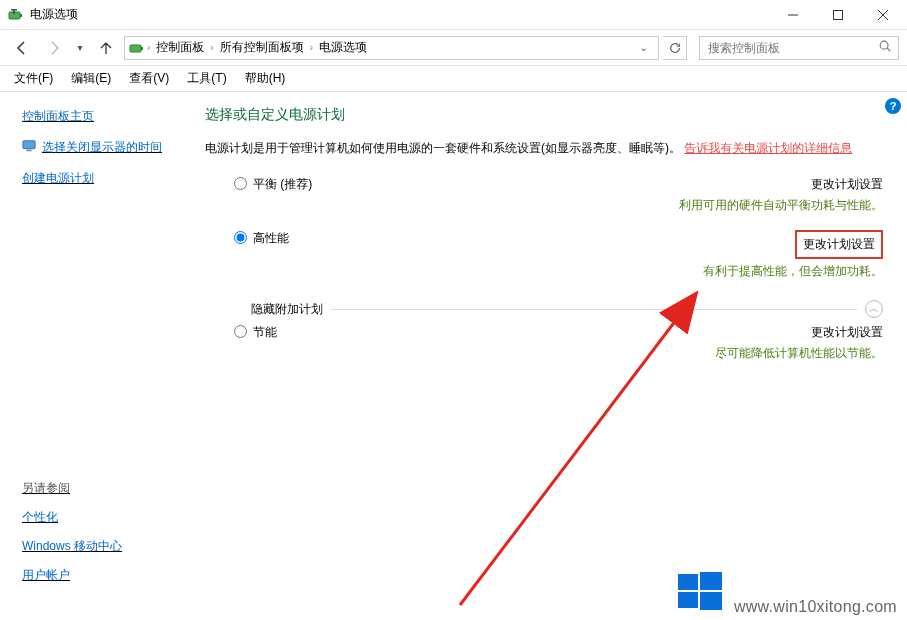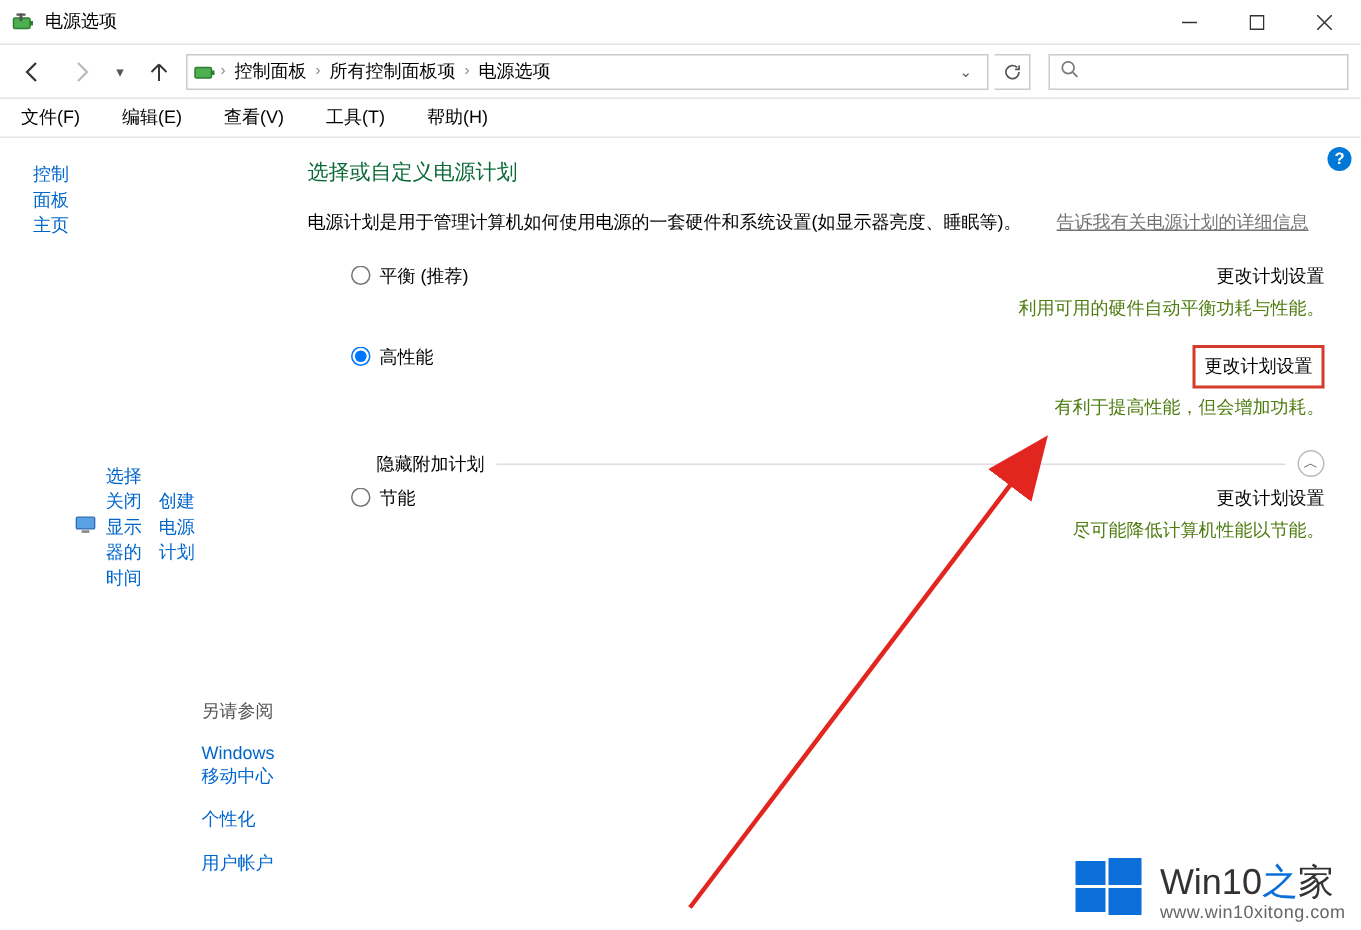--- a/index.html
+++ b/index.html
@@ -82,34 +82,35 @@
     font-family: inherit;
   }
   .search .sicon { color:#555; }
 
   
   .menubar {
     height: 26px;
     display: flex; align-items: center;
     padding: 0 6px;
     border-bottom: 1px solid #e5e5e5;
-    gap: 12px;
+    gap: 2px;
   }
   .menuitem { padding: 3px 8px; }
 
   
   .body {
     display: flex;
     height: calc(620px - 30px - 36px - 26px);
   }
   .sidebar {
     width: 195px;
     padding: 16px 12px 12px 22px;
     display: flex;
-    flex-direction: row;
+    flex-direction: column;
+    text-decoration: underline;
   }
   .sidebar .sidehead { color: #0066cc; margin-bottom: 14px; }
   .sidebar .sidelink { color: #0066cc; margin-bottom: 14px; display:flex; align-items:center; gap:6px;}
   .sidebar .seealso-head { color:#555; margin-bottom: 12px; }
   .sidebar .bottom { margin-top: auto; padding-bottom: 12px;}
   .sidebar .bottom .sidelink { margin-bottom: 12px; }
 
   .content {
     flex: 1;
     padding: 14px 24px 10px 10px;
@@ -117,21 +118,21 @@
   }
   .help-badge {
     position: absolute; top: 6px; right: 6px;
     width: 16px; height: 16px; border-radius: 50%;
     background: #0078d7; color: #fff;
     display:flex; align-items:center; justify-content:center;
     font-size: 11px; font-weight: bold;
   }
   .h1 { color: #0a6a38; font-size: 14px; margin-bottom: 14px; }
   .desc { line-height: 1.7; margin-bottom: 18px; }
-  .link { color: #737373; text-decoration: underline; margin-left: 20px; }
+  .link { color: #ef4444; text-decoration: underline; }
 
   .section-head { margin: 8px 0 10px 0; color:#333;}
   .plan-row {
     display: flex; align-items: flex-start;
     margin: 6px 0 4px 24px;
   }
   .plan-row .radio { margin-top: 1px; margin-right: 6px; }
   .plan-row .plan-name { }
   .plan-row .spacer2 { flex:1; }
   .plan-row .change { color:#000000; white-space: nowrap; margin-left: 37px; }
@@ -158,21 +159,21 @@
   .watermark {
     position: absolute;
     right: 10px; bottom: 4px;
     display: flex; align-items: flex-end; gap: 10px;
     color: #444;
   }
   .wm-logo svg { display:block; }
   .wm-text { display:flex; flex-direction: column; align-items:flex-start; line-height:1.15;}
   .wm-text .big { font-size: 24px; font-weight: 500; color:#333;}
   .wm-text .big .zhi { color:#0b6fd9;}
-  .wm-text .url { font-size: 12px; color:#666; letter-spacing:0.3px;}
+  .wm-text .url { font-size: 16px; color:#666; letter-spacing:0.3px;}
 
   .battery-svg { width:16px; height:16px; }
 </style>
 </head>
 <body>
 
 <div class="titlebar">
   <span class="app-icon">
     <svg class="battery-svg" viewBox="0 0 16 16">
       <rect x="1" y="5" width="11" height="7" rx="1" fill="#4caf50" stroke="#2e7d32"></rect>
@@ -234,20 +235,21 @@
     <span class="flex"></span>
     <span class="dd">⌄</span>
   </div>
   <span class="refreshbtn">
     <svg width="14" height="14" viewBox="0 0 16 16">
         <path d="M13 8a5 5 0 1 1-1.5-3.5M13 3v3h-3" fill="none" stroke="#555" stroke-width="1.3"></path>
       </svg>
   </span>
 
   <div class="search">
+    <input placeholder="搜索控制面板" style="">
     <span class="sicon">
       <svg width="14" height="14" viewBox="0 0 16 16">
           <circle cx="7" cy="7" r="4.5" fill="none" stroke="#777" stroke-width="1.3"></circle>
           <path d="M10.5 10.5 L14 14" stroke="#777" stroke-width="1.3"></path>
         </svg>
     </span>
   </div>
 </div>
 
 <div class="menubar">
@@ -270,24 +272,24 @@
       </span>
       <span>选择关闭显示器的时间</span>
     </div>
     <div class="sidelink">
         <span>创建电源计划</span>
       </div>
 
     <div class="bottom">
       <div class="seealso-head">另请参阅</div>
       <div class="sidelink">
-          <span>Windows 移动中心</span>
+          <span>个性化</span>
         </div>
       <div class="sidelink">
-          <span>个性化</span>
+          <span>Windows 移动中心</span>
         </div>
       <div class="sidelink">
           <span>用户帐户</span>
         </div>
     </div>
   </div>
 
   <div class="content">
     <div class="help-badge">?</div>
     <div class="h1">选择或自定义电源计划</div>
@@ -341,18 +343,15 @@
 <div class="watermark">
   <span class="wm-logo">
     <svg width="48" height="48" viewBox="0 0 48 48">
       <rect x="2" y="6" width="20" height="16" fill="#0b6fd9"></rect>
       <rect x="24" y="4" width="22" height="18" fill="#0b6fd9"></rect>
       <rect x="2" y="24" width="20" height="16" fill="#0b6fd9"></rect>
       <rect x="24" y="24" width="22" height="18" fill="#0b6fd9"></rect>
     </svg>
   </span>
   <span class="wm-text">
-    <span class="big">
-      <span>Win10</span><span class="zhi">之</span><span>家</span>
-    </span>
     <span class="url">www.win10xitong.com</span>
   </span>
 </div>
 
 </body></html>

